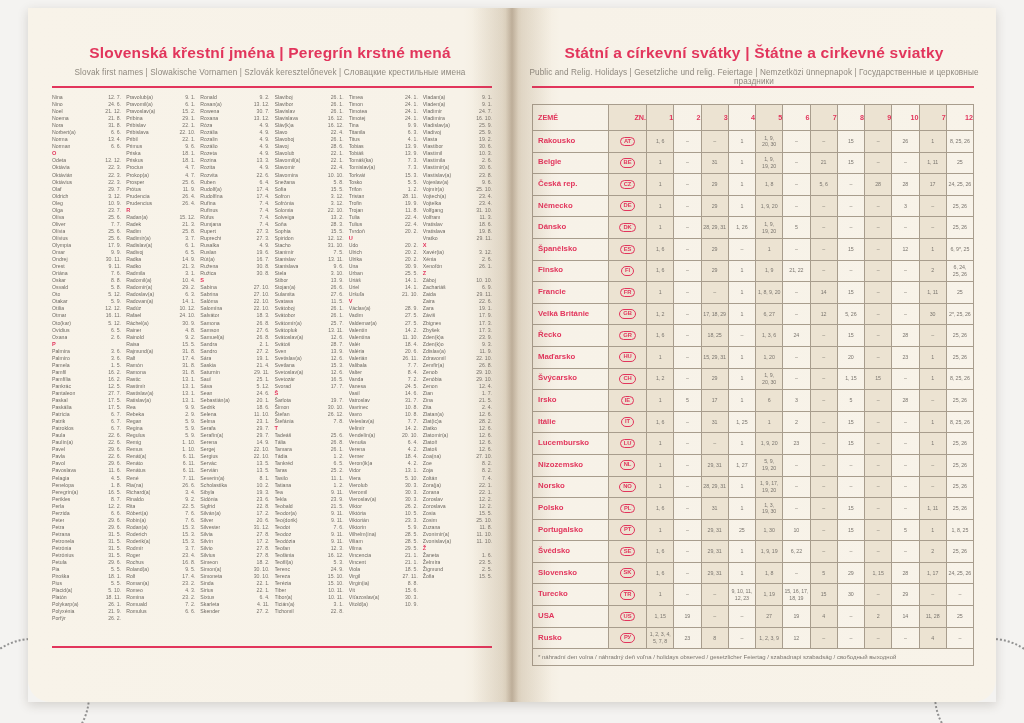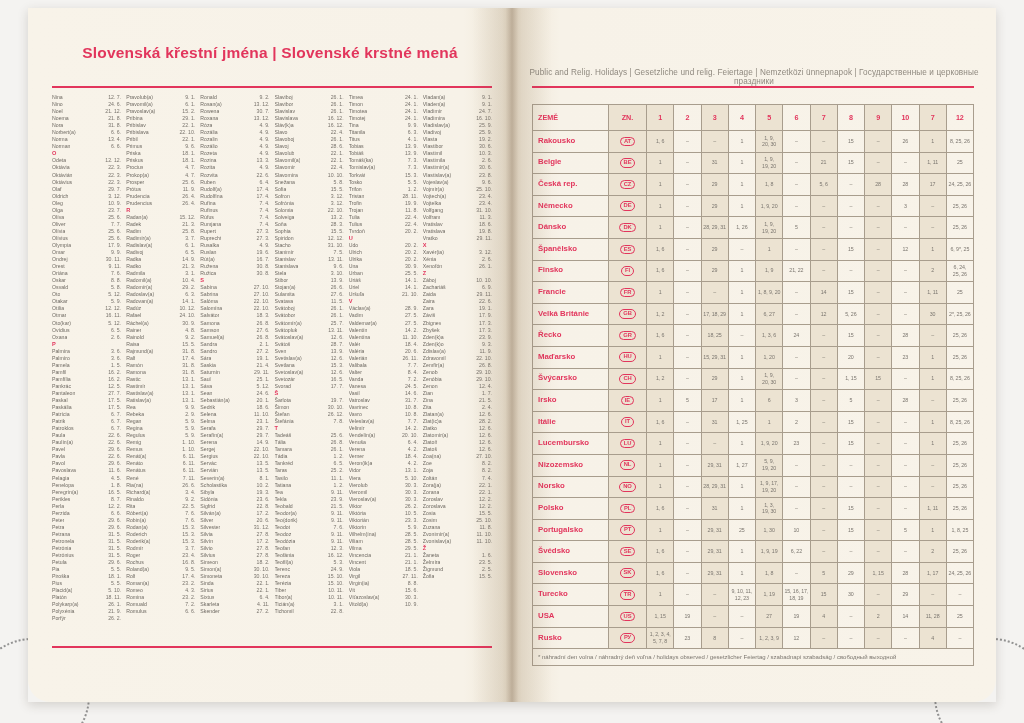--- a/index.html
+++ b/index.html
@@ -33,21 +33,21 @@
        height:7.05px;line-height:7.05px;font-size:5.2px;color:#6f6a63;white-space:nowrap;overflow:hidden;}
   .nrow .nm{overflow:hidden;text-overflow:clip;}
   .nrow .dt{margin-left:2px;color:#78736c;}
   .nsec{height:7.05px;line-height:7.05px;font-size:5.6px;font-weight:bold;color:#e2355c;}
 
   
   .holiday-table{position:absolute;top:96px;left:20px;right:22px;
        border-collapse:collapse;table-layout:fixed;width:442px;}
   .holiday-table td,.holiday-table th{border:1px solid #a89d8d;padding:0;vertical-align:middle;
        text-align:center;overflow:hidden;}
-  .holiday-table th{height:25px;font-size:7.2px;font-weight:bold;color:#e2355c;}
+  .holiday-table th{height:25px;font-size:7.2px;font-weight:bold;color:#e2355c;text-align:right;}
   .holiday-table th.h-country{text-align:left;padding-left:5px;}
   .holiday-table td{height:20.6px;font-size:5.3px;line-height:6.8px;color:#7b766f;
        white-space:pre;letter-spacing:-.1px;}
   .holiday-table td.country{text-align:left;padding-left:5px;font-size:7.8px;
        font-weight:bold;color:#e2355c;letter-spacing:0;}
   .holiday-table .shade{background:#ece3d2;}
   .badge{display:inline-block;border:1px solid #e2355c;color:#e2355c;font-weight:bold;
        font-size:5.8px;line-height:7.5px;padding:0 3px;border-radius:8px;}
   .foot td{height:16px;font-size:6px;text-align:left;padding-left:5px;color:#7b766f;
        letter-spacing:0;white-space:normal;}
@@ -57,21 +57,22 @@
 </style>
 </head>
 <body>
 
 <div class="corner-arc" id="arc-left"></div>
 <div class="corner-arc" id="arc-right"></div>
 
 <div class="spread">
 
   <section class="page page-left">
-    <div class="page-title">Slovenská křestní jména | Slovenské krstné mená</div>
+    <div class="page-title">Slovenská křestní jména | Peregrín krstné mená</div>
+    <div class="page-sub">Slovak first names | Slowakische Vornamen | Szlovák keresztelőnevek | Словацкие крестильные имена</div>
     <div class="rule rule-top"></div>
     <div class="names-grid">
         <div class="ncol">
           <div class="nrow">
             <span class="nm">Nina</span>
             <span class="dt">12. 7.</span>
           </div>
           <div class="nrow">
             <span class="nm">Nino</span>
             <span class="dt">24. 6.</span>
@@ -1800,20 +1801,21 @@
           <div class="nrow">
             <span class="nm">Žofia</span>
             <span class="dt">15. 5.</span>
           </div>
         </div>
       </div>
     <div class="rule rule-bottom"></div>
   </section>
 
   <section class="page page-right">
+    <div class="page-title">Státní a církevní svátky | Štátne a cirkevné sviatky</div>
     <div class="page-sub">Public and Relig. Holidays | Gesetzliche und relig. Feiertage | Nemzetközi ünnepnapok | Государственные и церковные праздники</div>
     <div class="rule rule-top"></div>
     <table class="holiday-table">
       <colgroup>
         <col style="width:76px">
           <col style="width:38px">
       </colgroup>
       <thead>
           <tr>
             <th class="h-country">ZEMĚ</th>

